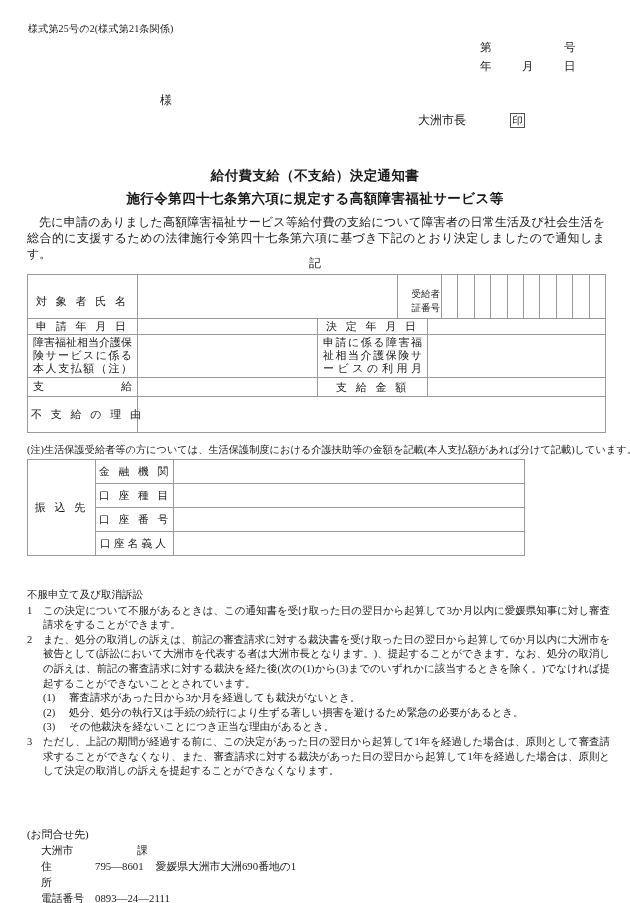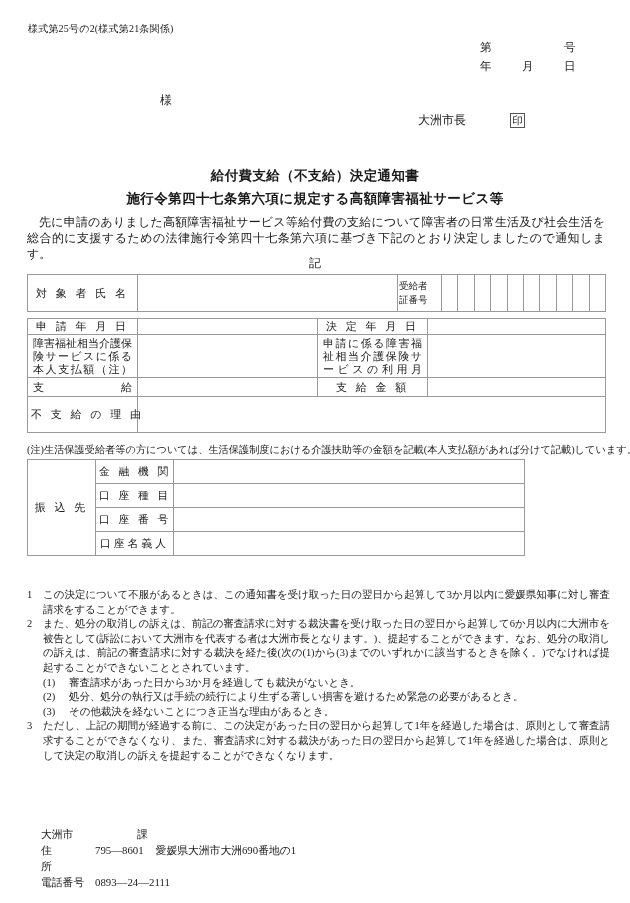--- a/index.html
+++ b/index.html
@@ -70,31 +70,31 @@
   }
   .tbl td {
     border: 1px solid #9a9a9a; padding: 0; vertical-align: middle;
     background: #fff;
   }
   .lbl {
     text-align: center; letter-spacing: 3px; white-space: nowrap;
     padding: 0 3px !important;
   }
   .lbl-j { text-align: justify; text-align-last: justify; letter-spacing: 0;
-           line-height: 13px; padding: 1px 5px !important; }
+           line-height: 13px; padding: 1px 5px !important; font-family: Liberation Mono, monospace; }
   .val { }
 
   
   #tbl-name { left: 27px; top: 274px; width: 578px;
               border: 1.6px solid #1a1a1a; }
   #tbl-name td.nm-lbl { width: 110px; height: 32px; }
   #tbl-name td.nm-val { width: 260px; }
   #tbl-name td.rc-lbl {
-    width: 44px; font-size: 9.5px; line-height: 14px; text-align: left;
-    letter-spacing: 0; padding: 4px 1px !important; margin-left: 20px;
+    width: 44px; font-size: 9.5px; line-height: 14px; text-align: right;
+    letter-spacing: 0; padding: 12px 1px !important; margin-left: 20px;
   }
   #tbl-name td.rc-cell { width: 16.4px; }
 
   
   #tbl-main { left: 27px; top: 318px; width: 578px;
               border: 1.6px solid #1a1a1a; }
   #tbl-main col.c-l1 { width: 110px; }
   #tbl-main col.c-v1 { width: 180px; }
   #tbl-main col.c-l2 { width: 110px; }
   #tbl-main col.c-v2 { width: 178px; }
@@ -261,20 +261,21 @@
       <td class="val"></td>
     </tr>
     <tr>
       <td class="b-row-lbl">口座名義人</td>
       <td class="val"></td>
     </tr>
   </tbody>
     </table>
 
   <div class="appeal">
+    <h4>不服申立て及び取消訴訟</h4>
 
     <div class="ap-item">
       <span class="num">1</span>
       <span class="txt">この決定について不服があるときは、この通知書を受け取った日の翌日から起算して3か月以内に愛媛県知事に対し審査請求をすることができます。</span>
     </div>
     <div class="ap-item">
       <span class="num">2</span>
       <span class="txt">また、処分の取消しの訴えは、前記の審査請求に対する裁決書を受け取った日の翌日から起算して6か月以内に大洲市を被告として(訴訟において大洲市を代表する者は大洲市長となります。)、提起することができます。なお、処分の取消しの訴えは、前記の審査請求に対する裁決を経た後(次の(1)から(3)までのいずれかに該当するときを除く。)でなければ提起することができないこととされています。</span>
     </div>
 
@@ -291,20 +292,21 @@
       <span class="txt">その他裁決を経ないことにつき正当な理由があるとき。</span>
     </div>
 
     <div class="ap-item">
       <span class="num">3</span>
       <span class="txt">ただし、上記の期間が経過する前に、この決定があった日の翌日から起算して1年を経過した場合は、原則として審査請求することができなくなり、また、審査請求に対する裁決があった日の翌日から起算して1年を経過した場合は、原則として決定の取消しの訴えを提起することができなくなります。</span>
     </div>
   </div>
 
   <div class="contact">
+    <div class="ct-head">(お問合せ先)</div>
     <div class="ct-dept">
       <span class="city">大洲市</span>
       <span>課</span>
     </div>
     <div class="ct-line">
       <span class="k">住　　所</span>
       <span>795—8601</span>
       <span style="padding-left:12px">愛媛県大洲市大洲690番地の1</span>
     </div>
     <div class="ct-line">

